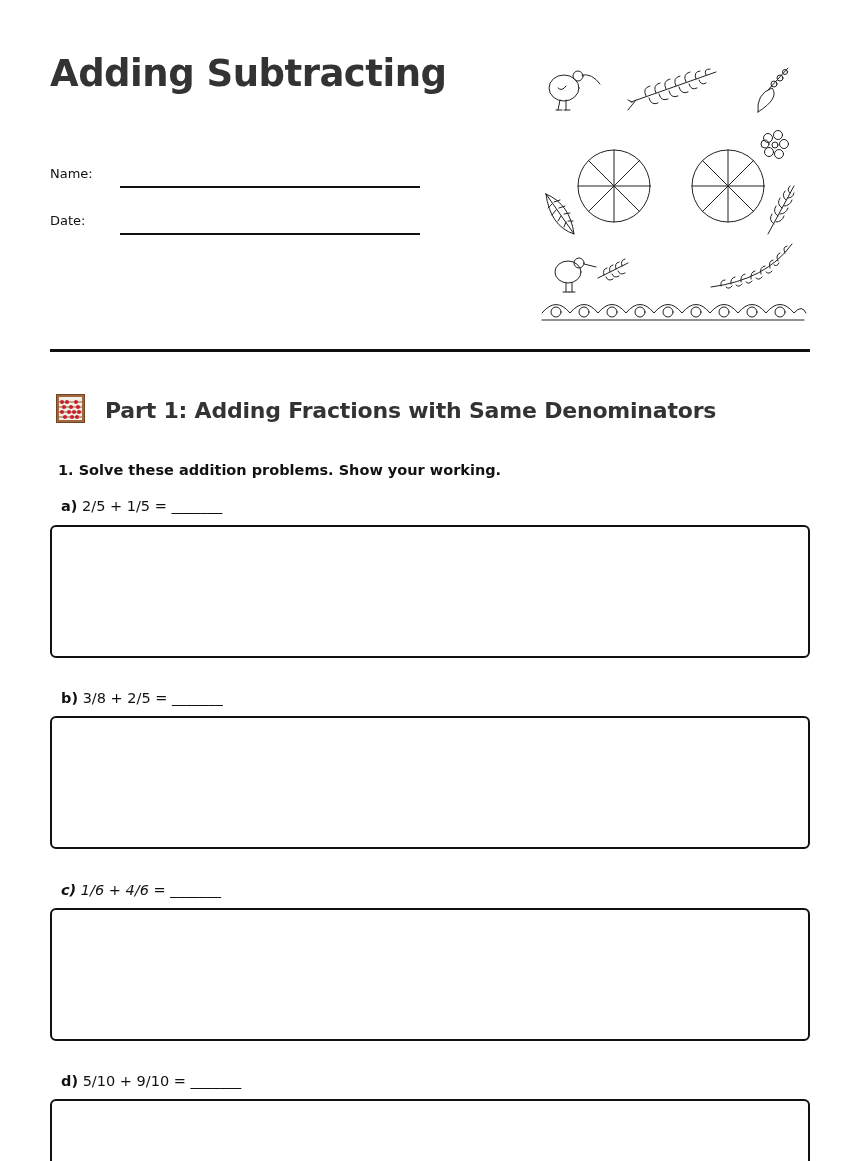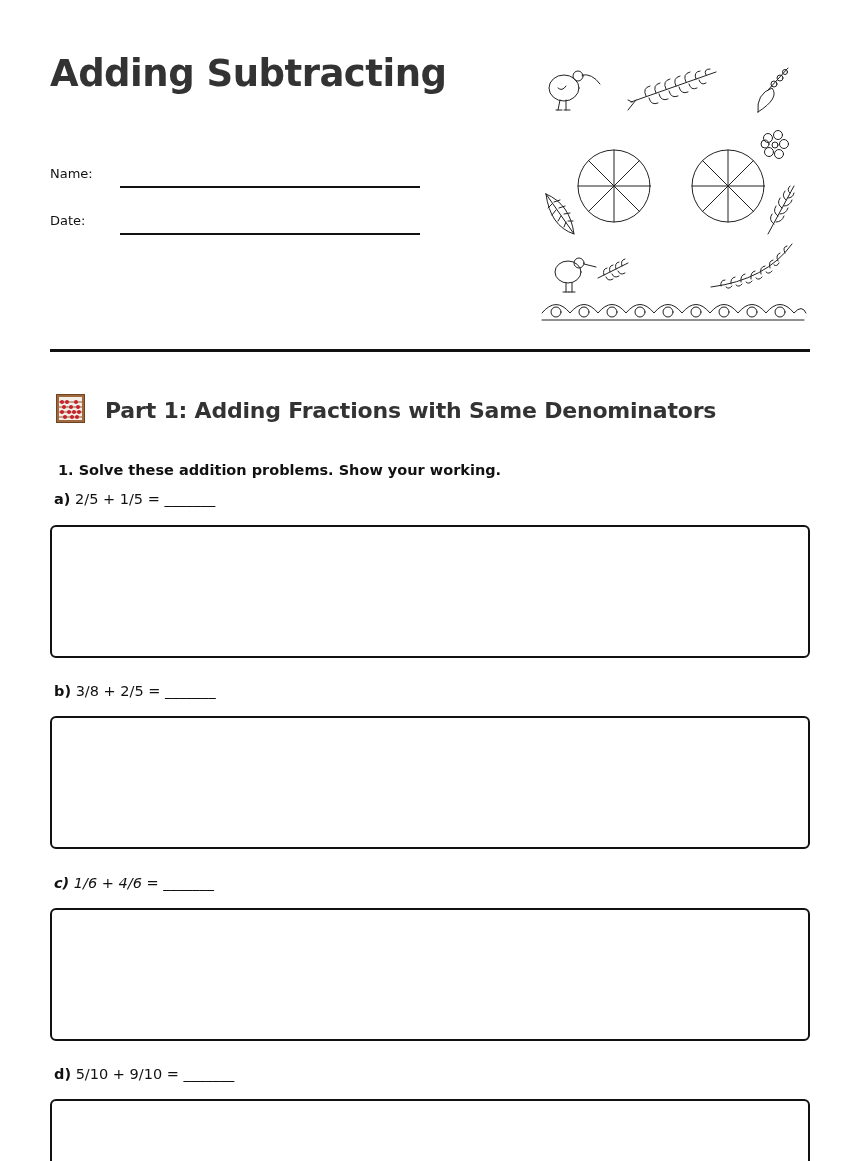--- a/index.html
+++ b/index.html
@@ -26,21 +26,21 @@
       position: absolute; left: 50px; top: 388px; margin: 6px;
       display: flex; align-items: flex-end; gap: 20px;
       font-weight: bold; font-size: 22px; color: #333; letter-spacing: -0.2px;
     }
     .abacus-icon { width: 29px; height: 29px; display: inline-block; }
     .instruction {
       position: absolute; left: 50px; top: 454px; margin: 8px;
       font-weight: bold; font-size: 14.5px; color: #111;
     }
     .question {
-      position: absolute; left: 50px; font-size: 14.5px; color: #111; margin: 4px; text-align: center;
+      position: absolute; left: 50px; font-size: 14.5px; color: #111; margin: 11px; text-align: center;
     }
     .question .qletter { font-weight: bold; }
     .answer-box {
       position: absolute; left: 50px; width: 756px; height: 129px;
       border: 2px solid #111; border-radius: 6px; background: #fff;
     }
   </style>
 </head>
 <body>
 

